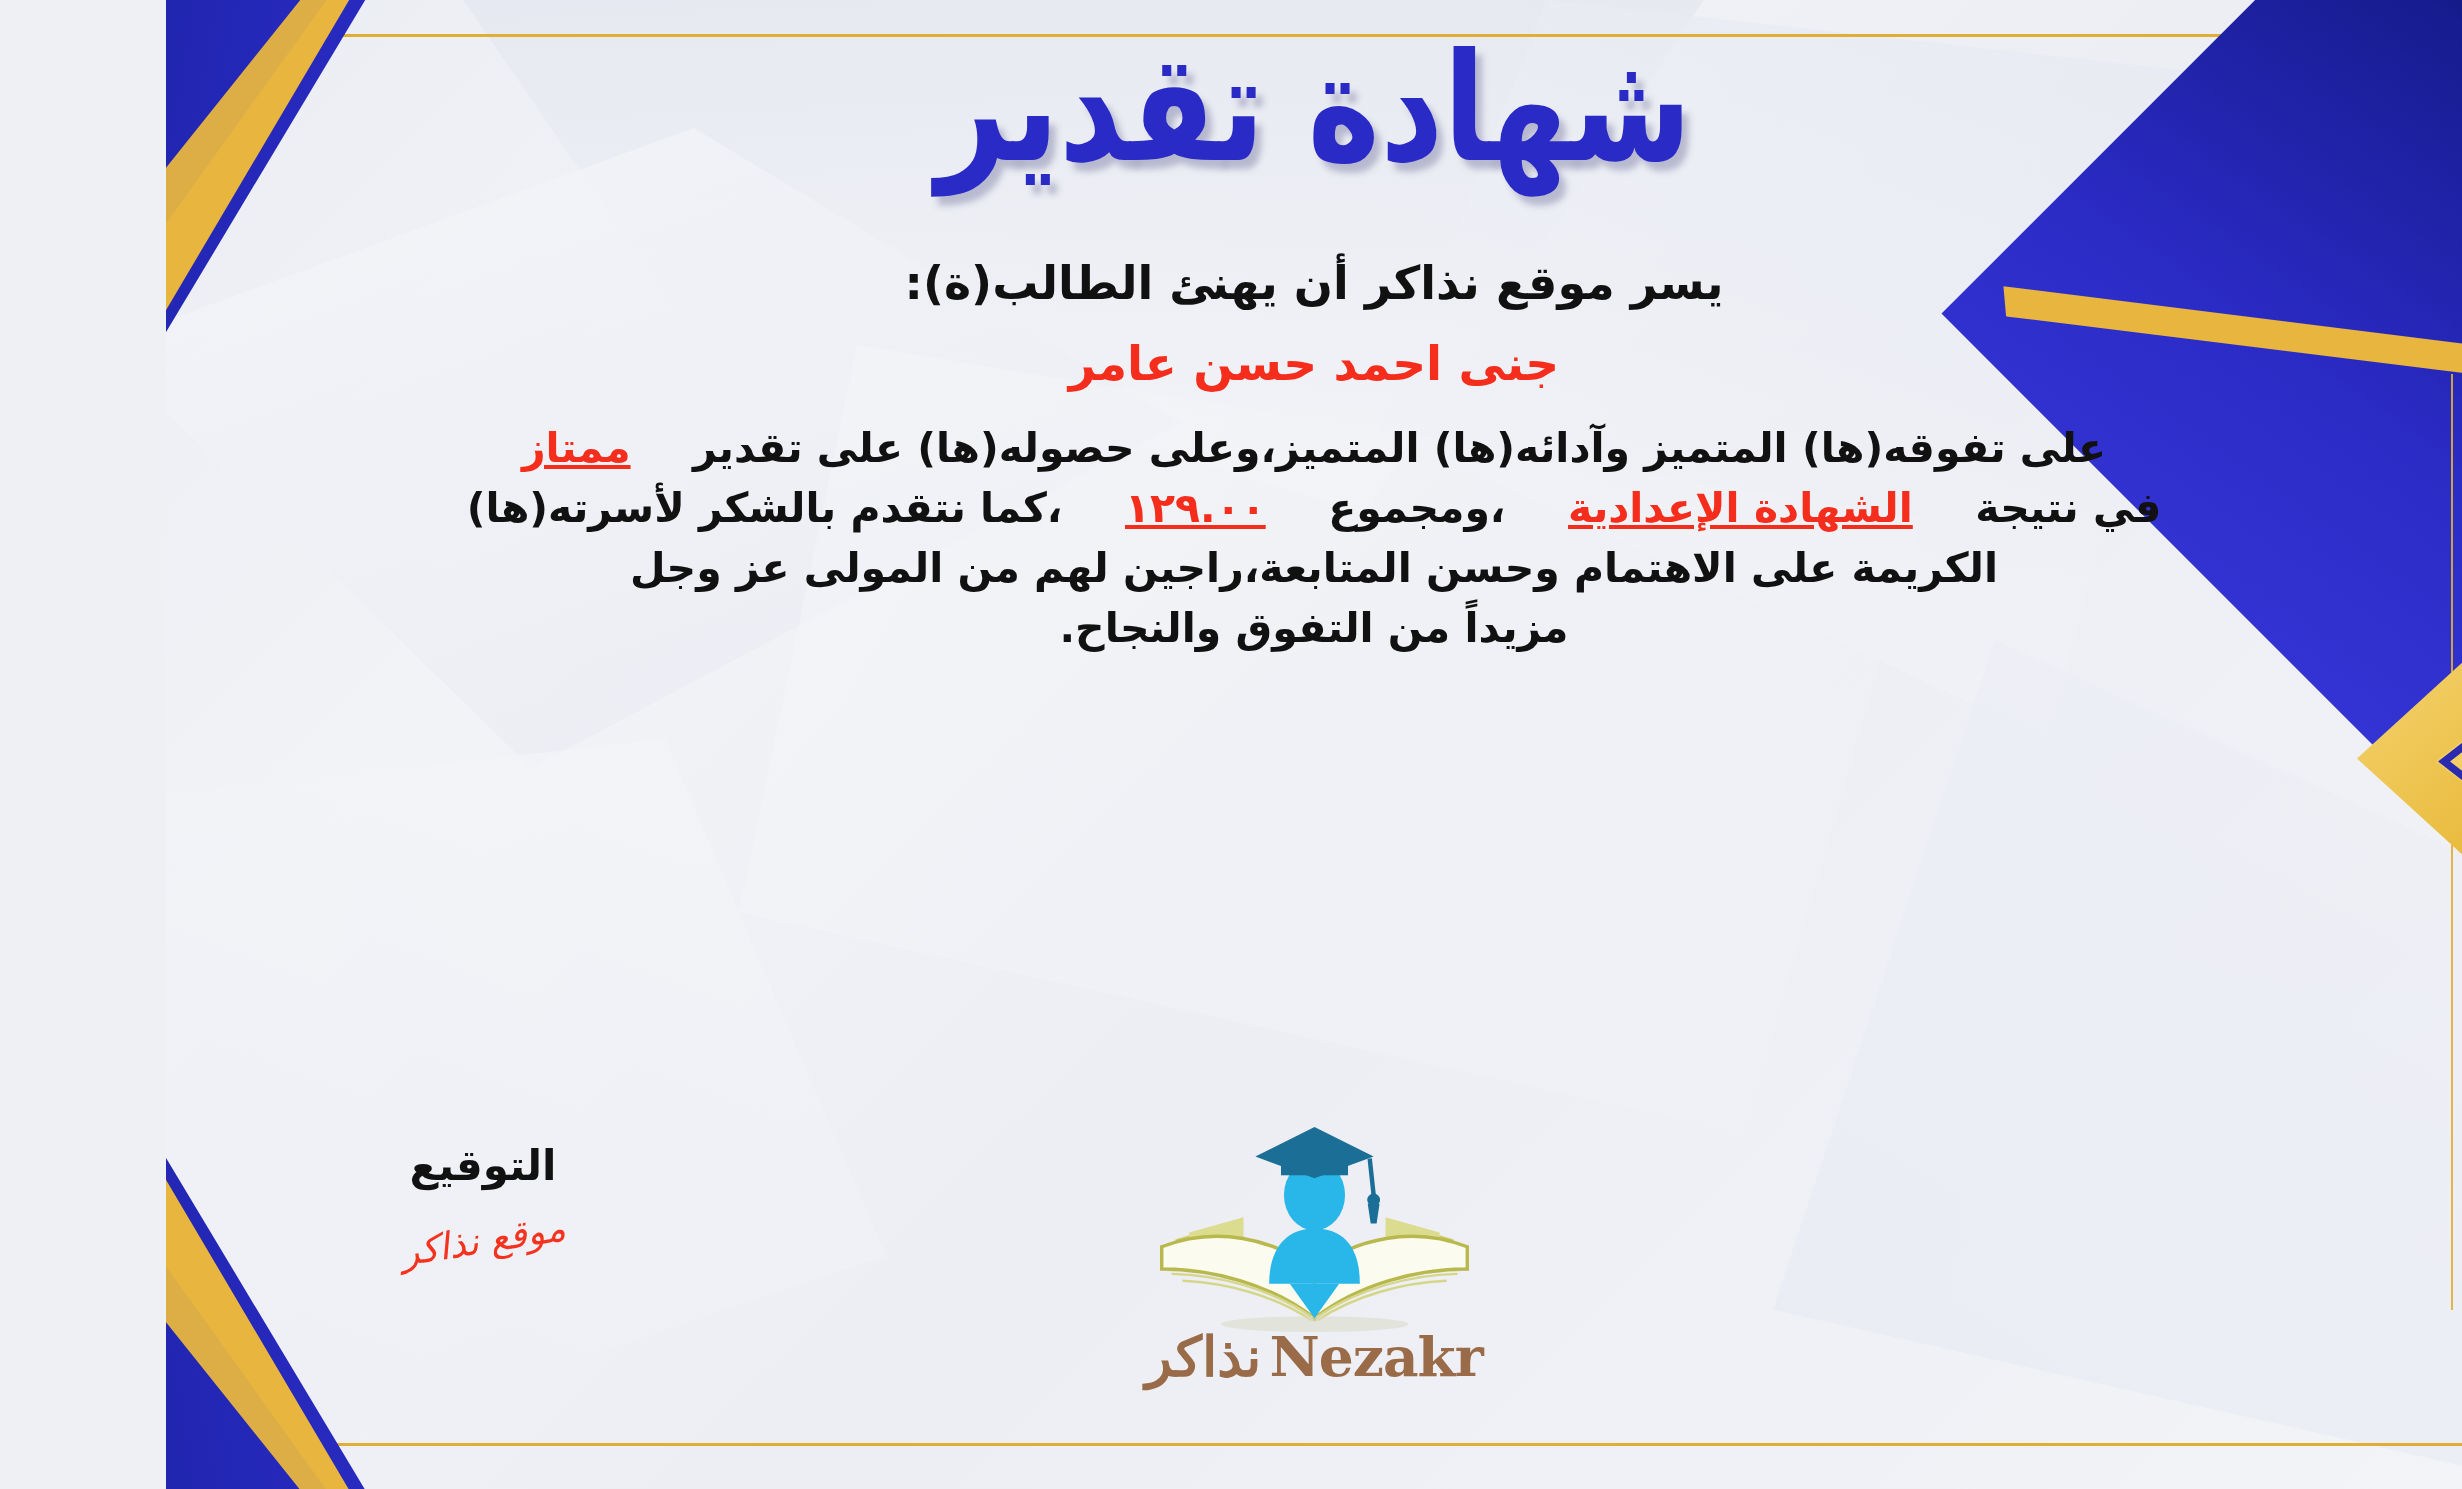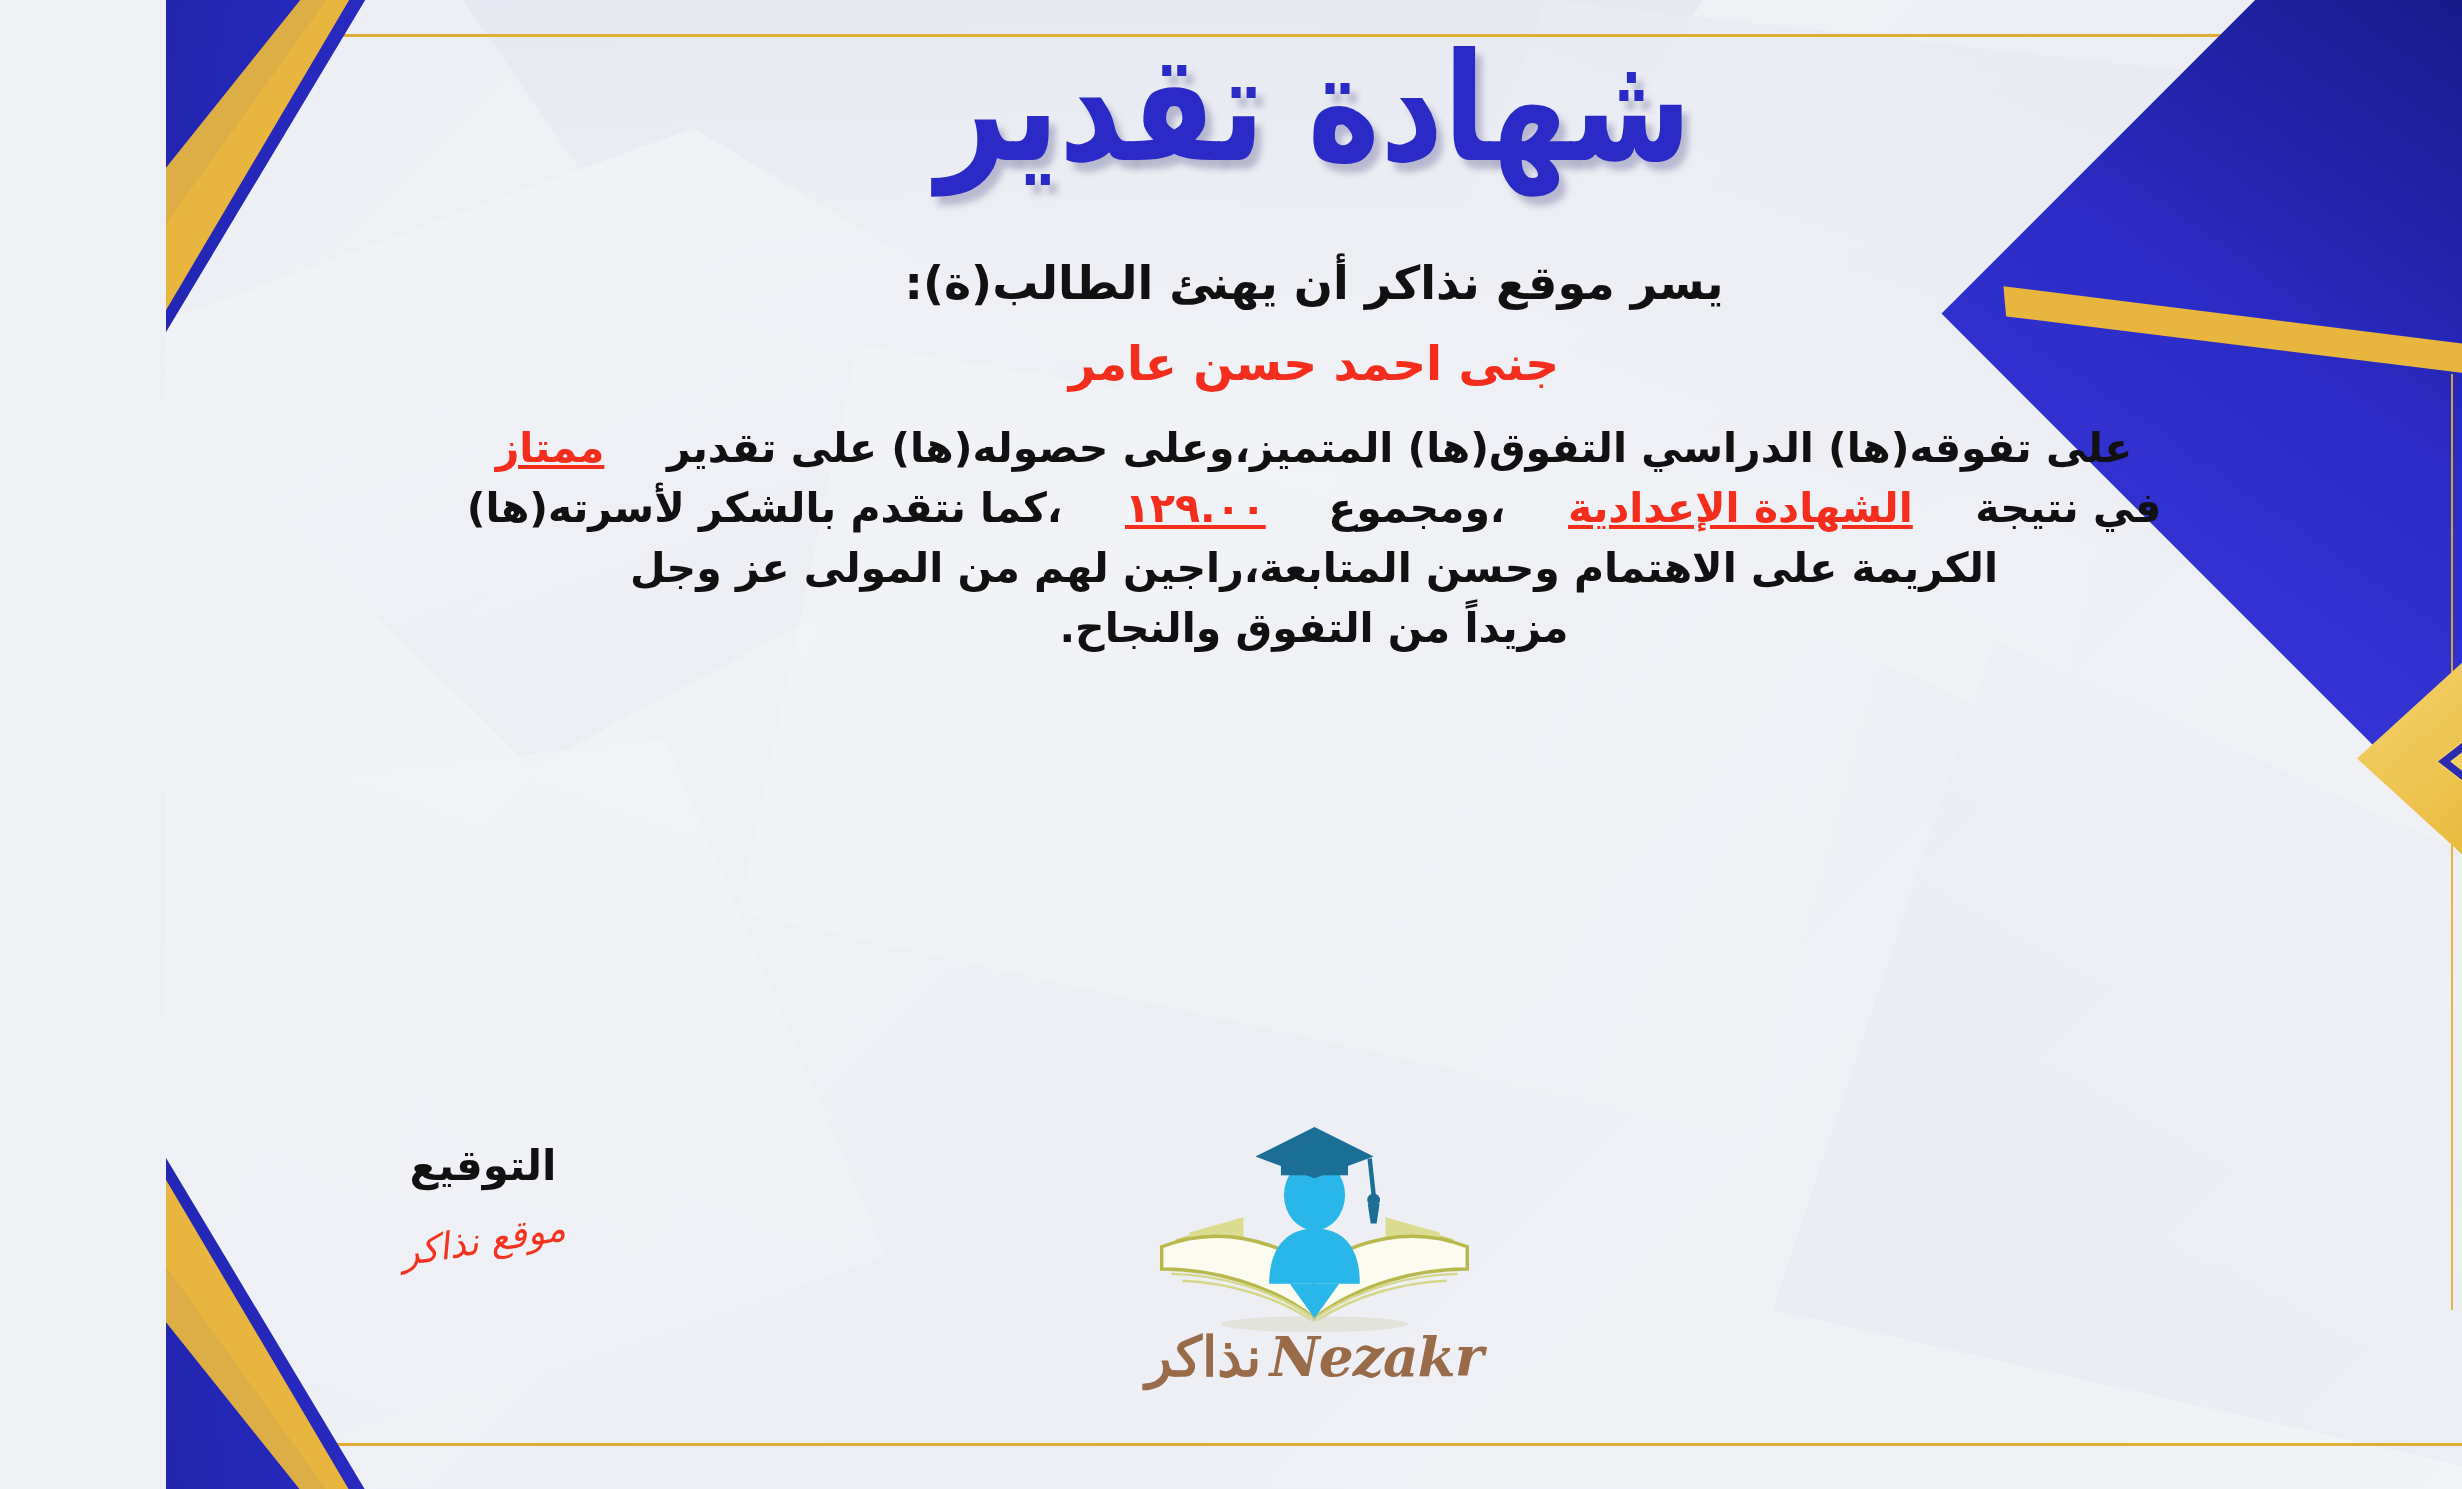--- a/index.html
+++ b/index.html
@@ -206,21 +206,21 @@
   .logo-mark{width:345px;height:217px;display:block;}
   .logo-word{
     margin-top:-13.8px;
     font-size:55px;
     font-weight:700;
     color:#9a6b48;
     font-family:"DejaVu Serif","Liberation Serif",serif;
     letter-spacing:-1px;
     white-space:nowrap;
   }
-  .logo-word .latin{font-style:italic;margin-left:8px;}
+  .logo-word .latin{margin-left:8px;}
 </style>
 </head>
 <body>
 
 <div class="cert">
 
   <div class="poly p1"></div>
   <div class="poly p2"></div>
   <div class="poly p3"></div>
   <div class="poly p4"></div>
@@ -248,21 +248,21 @@
 
     <div class="title">شهادة تقدير</div>
 
     <div class="intro">يسر موقع نذاكر أن يهنئ الطالب(ة):</div>
 
     <div class="student-name">جنى احمد حسن عامر</div>
 
     <div class="body-block">
 
       <div class="body-line">
-        <span>على تفوقه(ها) الدراسي التفوق(ها) المتميز،وعلى حصوله(ها) على تقدير</span>
+        <span>على تفوقه(ها) المتميز وآدائه(ها) المتميز،وعلى حصوله(ها) على تقدير</span>
         <span class="sp"></span>
         <span class="hl">ممتاز</span>
       </div>
 
       <div class="body-line">
         <span>في نتيجة</span>
         <span class="sp"></span>
         <span class="hl">الشهادة الإعدادية</span>
         <span class="sp"></span>
         <span>،ومجموع</span>

